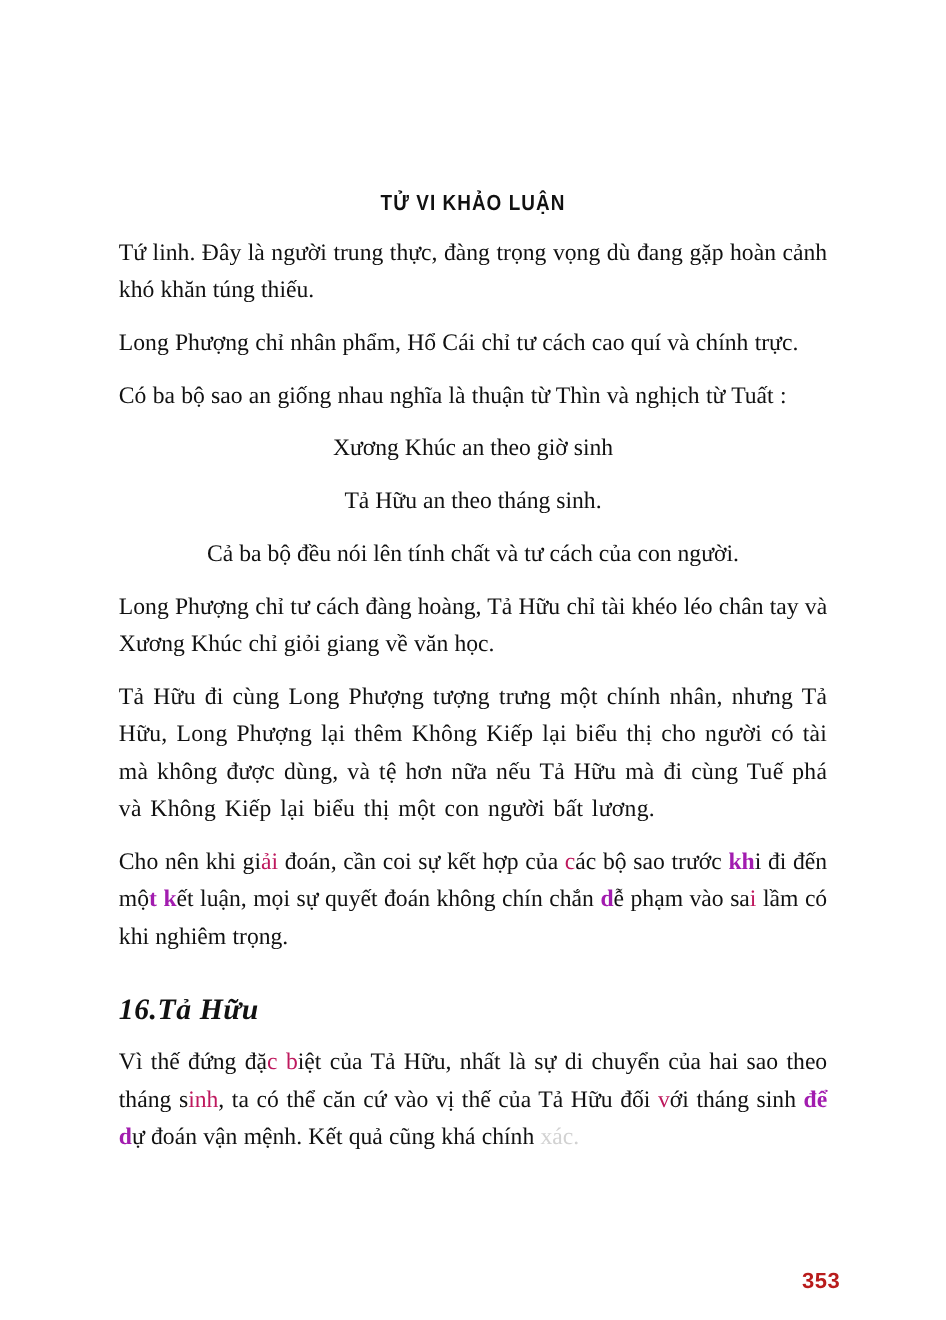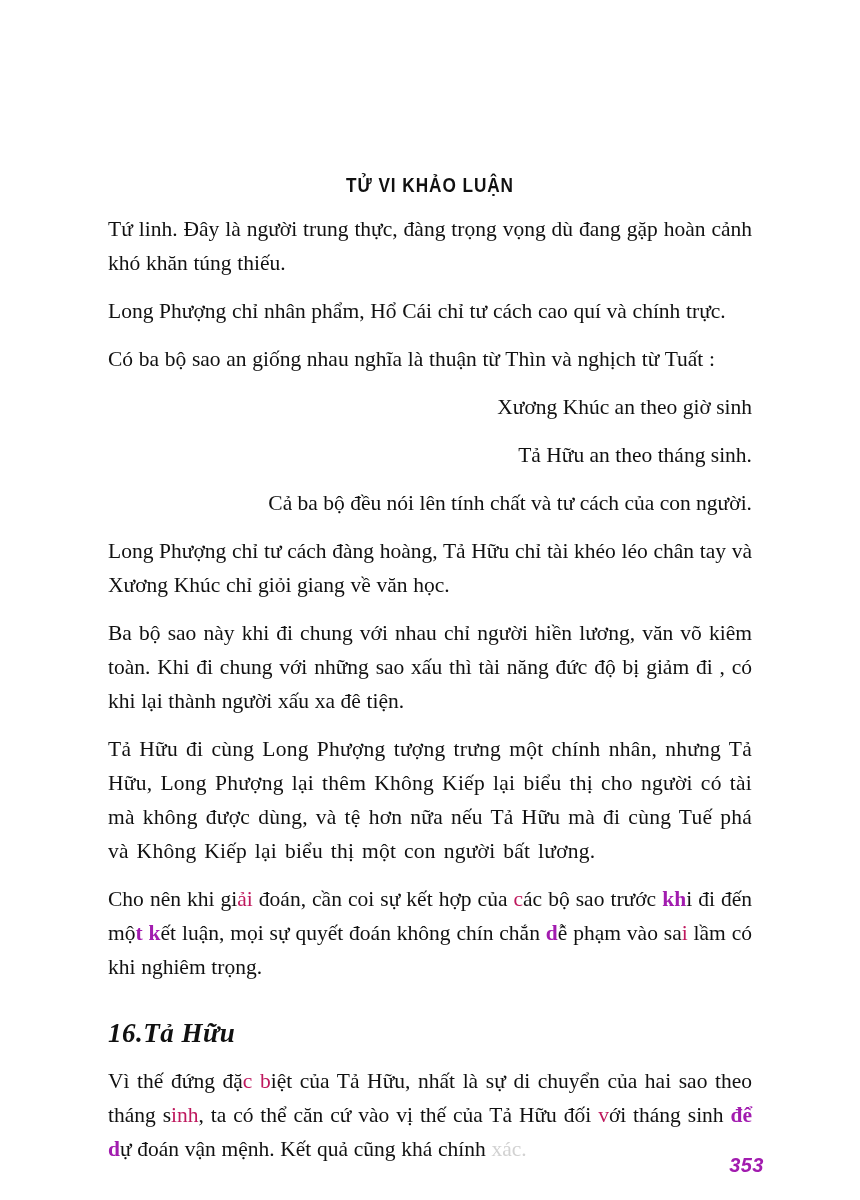--- a/index.html
+++ b/index.html
@@ -61,21 +61,21 @@
     word-spacing: 0.3px;
     color: #111111;
   }
   p.para:last-child { margin-bottom: 0; }
 
   
   p.line {
     margin: 0 0 14px 0;
     font-size: 21.5px;
     line-height: 34px;
-    text-align: right;
+    text-align: center;
     color: #111111;
   }
 
   
   p.loose {
     word-spacing: 2.2px;
     letter-spacing: 0.25px;
   }
 
   
@@ -95,23 +95,22 @@
   .faded-4 { color: #d2d2d2; }
 
   
   .folio {
     position: absolute;
     right: 96px;
     top: 1138px;
     font-family: "Liberation Sans", "DejaVu Sans", sans-serif;
     font-size: 20px;
     font-weight: 600;
-    color: #a21caf;
+    color: #b91c1c;
     letter-spacing: 0.5px;
-    font-style: italic;
   }
 </style>
 </head>
 <body>
 
 <div class="page">
 
   <div class="running-head">TỬ VI KHẢO LUẬN</div>
 
   <div class="column">
@@ -124,21 +123,20 @@
 
     <p class="line">Xương Khúc an theo giờ sinh</p>
 
     <p class="line">Tả Hữu an theo tháng sinh.</p>
 
 
     <p class="line">Cả ba bộ đều nói lên tính chất và tư cách của con người.</p>
 
     <p class="para">Long Phượng chỉ tư cách đàng hoàng, Tả Hữu chỉ tài khéo léo chân tay và Xương Khúc chỉ giỏi giang về văn học.</p>
 
-    <p class="para">Ba bộ sao này khi đi chung với nhau chỉ người hiền lương, văn võ kiêm toàn. Khi đi chung với những sao xấu thì tài năng đức độ bị giảm đi , có khi lại thành người xấu xa đê tiện.</p>
 
     <p class="para loose">Tả Hữu đi cùng Long Phượng tượng trưng một chính nhân, nhưng Tả Hữu, Long Phượng lại thêm Không Kiếp lại biểu thị cho người có tài mà không được dùng, và tệ hơn nữa nếu Tả Hữu mà đi cùng Tuế phá và Không Kiếp lại biểu thị một con người bất lương.</p>
 
     <p class="para"><span>Cho nên khi gi</span><span class="faded-1">ải</span><span> đoán, cần coi sự kết hợp của </span><span class="faded-1">c</span><span>ác bộ sao trước </span><span class="faded-3">kh</span><span>i đi đến mộ</span><span class="faded-3">t k</span><span>ết luận, mọi sự quyết đoán không chín chắn </span><span class="faded-3">d</span><span>ễ phạm vào sa</span><span class="faded-1">i</span><span> lầm có khi nghiêm trọng.</span></p>
 
     <h2 class="section-heading">16.Tả Hữu</h2>
 
     <p class="para"><span>Vì thế đứng đặ</span><span class="faded-1">c b</span><span>iệt của Tả Hữu, nhất là sự di chuyển của hai sao theo tháng s</span><span class="faded-1">inh</span><span>, ta có thể căn cứ vào vị thế của Tả Hữu đối </span><span class="faded-1">v</span><span>ới tháng sinh </span><span class="faded-3">để d</span><span>ự đoán vận mệnh. Kết quả cũng khá chính </span><span class="faded-4">xác.</span></p>
 
   </div>

